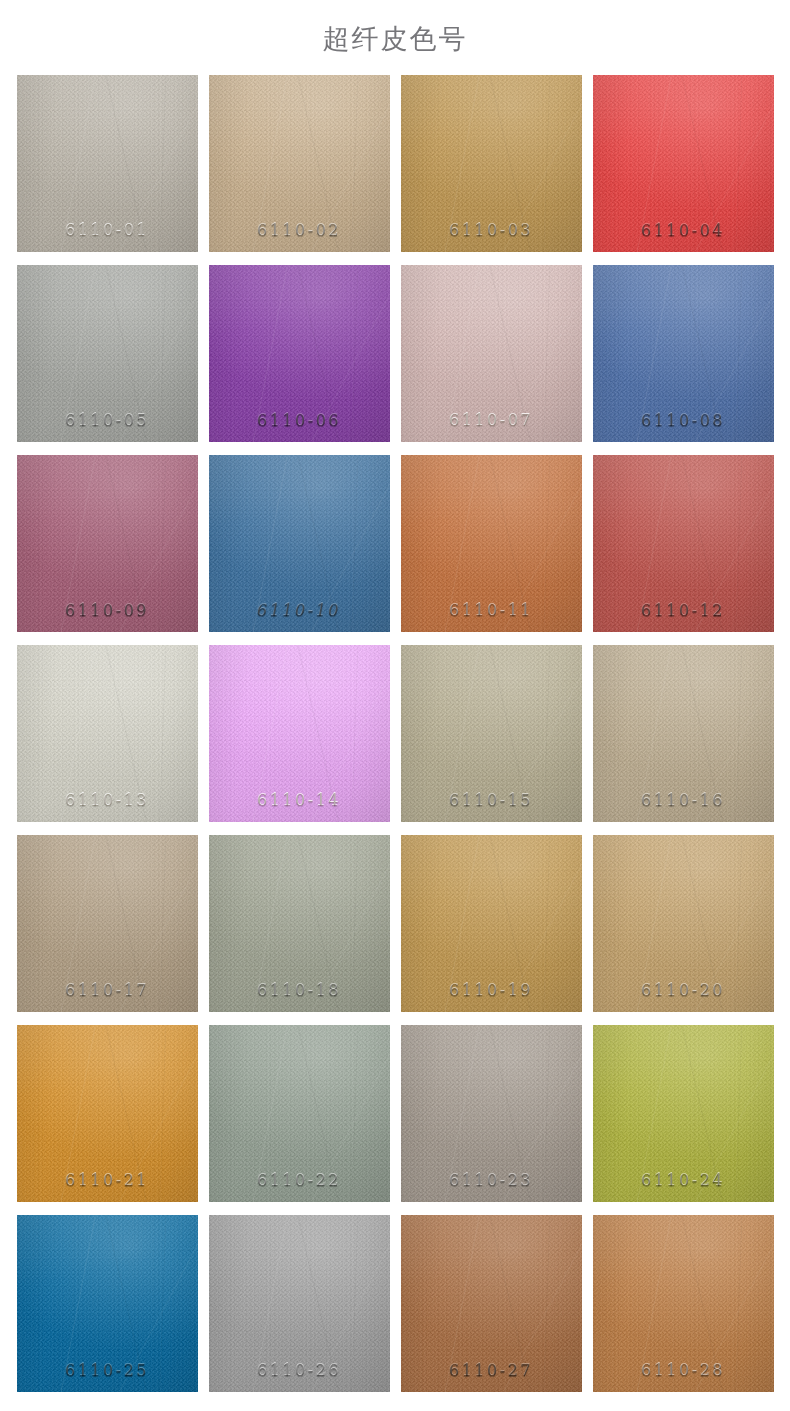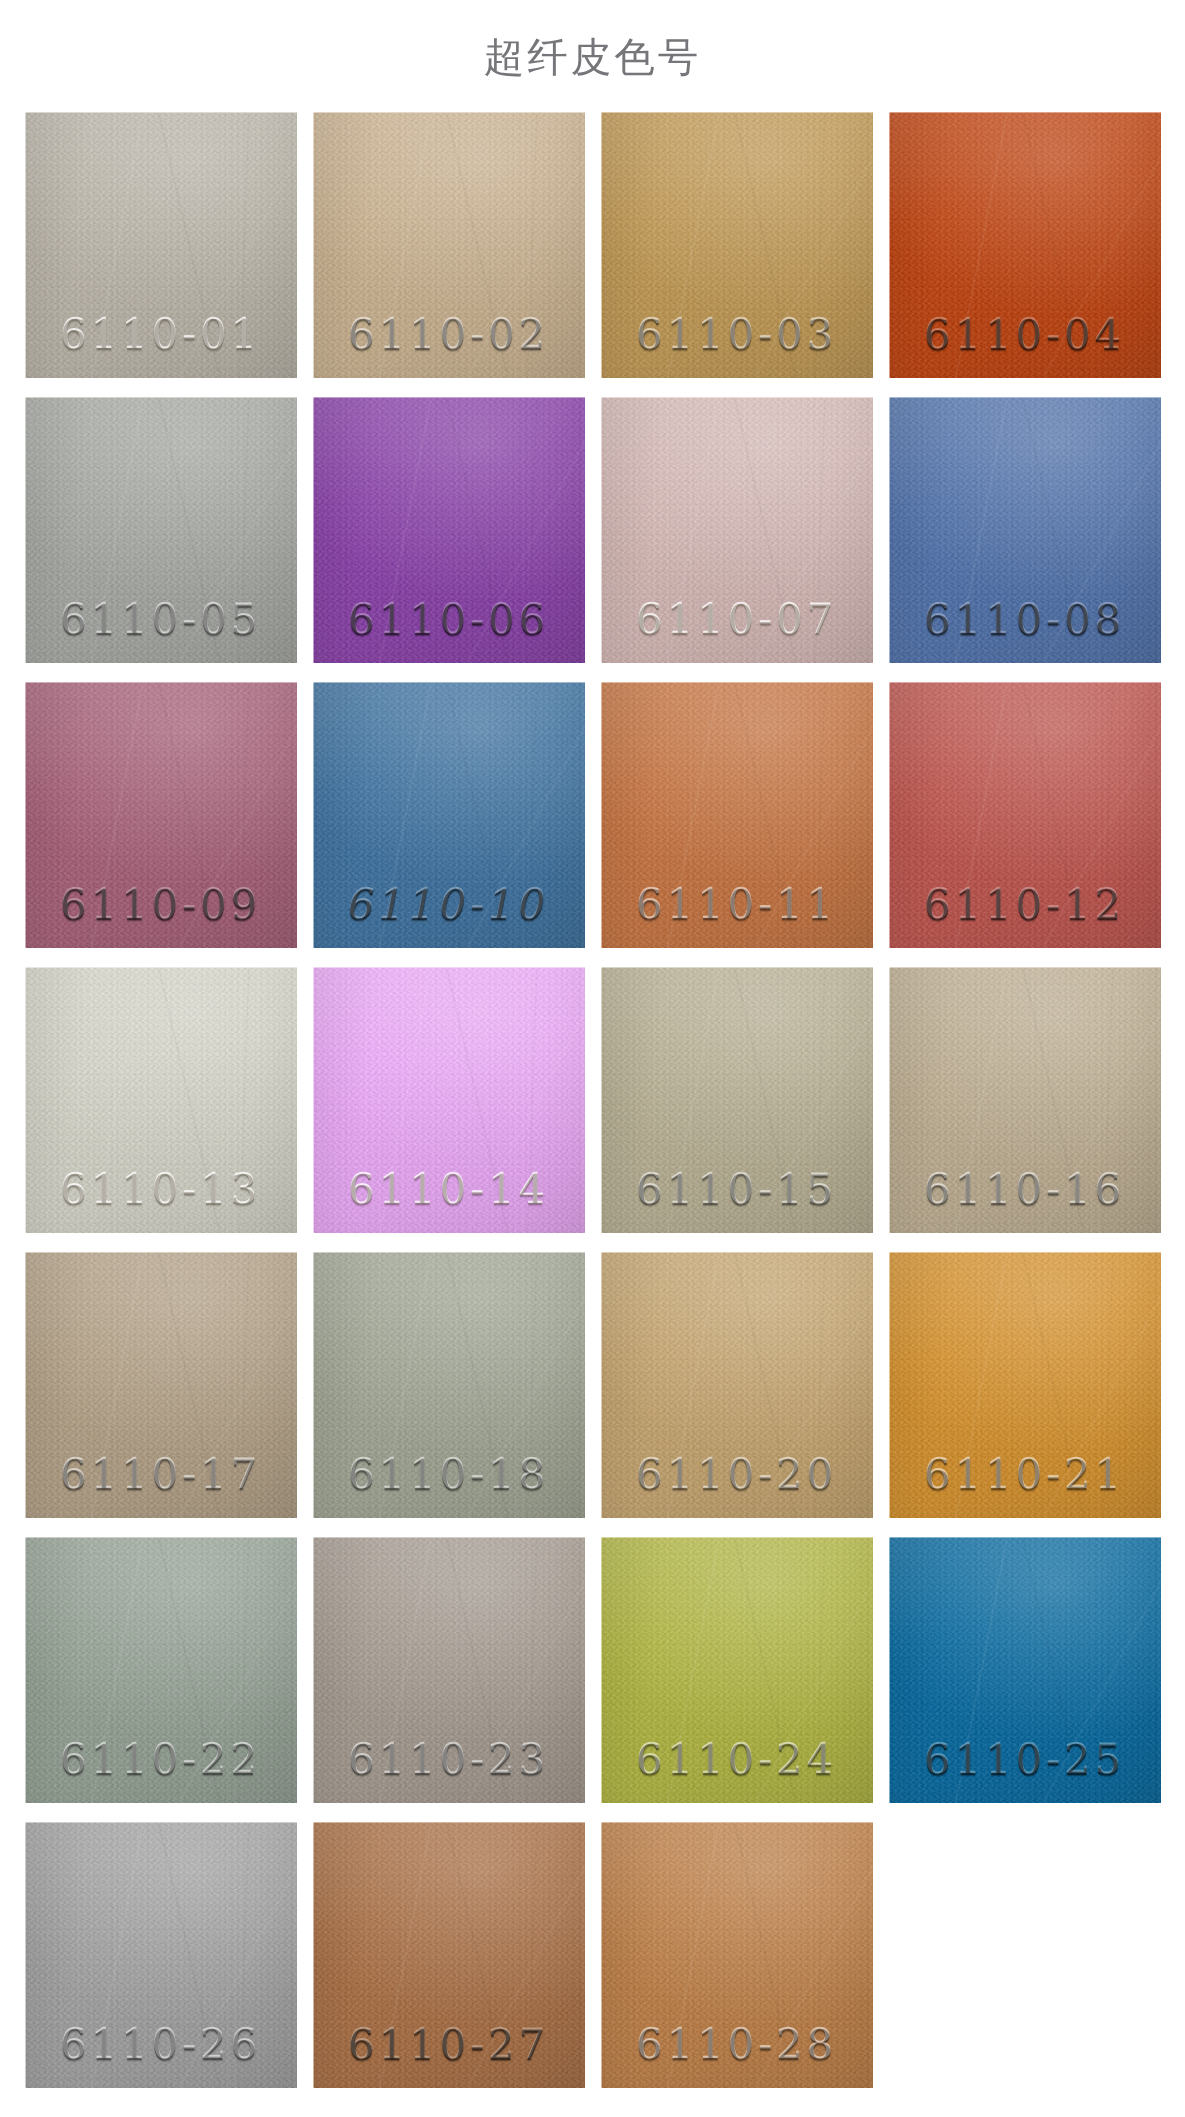--- a/index.html
+++ b/index.html
@@ -126,21 +126,21 @@
   }
 
   
   .code {
     position: absolute;
     left: 0;
     right: 0;
     bottom: 12px;
     text-align: center;
     font-family: "DejaVu Serif", "Liberation Serif", serif;
-    font-size: 28px;
+    font-size: 16px;
     letter-spacing: 2.5px;
     font-weight: 400;
     color: rgba(0,0,0,0.30);
     text-shadow:
       0px -1px 0px rgba(255,255,255,0.55),
       0px 1px 1px rgba(0,0,0,0.28);
     user-select: none;
     white-space: nowrap;
   }
   
@@ -177,21 +177,21 @@
         <div class="light"></div>
         <div class="creases"></div>
         <div class="code">6110-02</div>
       </div>
       <div class="swatch" style="background-color: rgb(195, 154, 83);">
         <div class="grain"></div>
         <div class="light"></div>
         <div class="creases"></div>
         <div class="code">6110-03</div>
       </div>
-      <div class="swatch dark" style="background-color: #c2410c;">
+      <div class="swatch dark" style="background-color: #ef4444;">
         <div class="grain"></div>
         <div class="light"></div>
         <div class="creases"></div>
         <div class="code">6110-04</div>
       </div>
       <div class="swatch" style="background-color: rgb(168, 170, 165);">
         <div class="grain"></div>
         <div class="light"></div>
         <div class="creases"></div>
         <div class="code">6110-05</div>
@@ -267,20 +267,26 @@
         <div class="light"></div>
         <div class="creases"></div>
         <div class="code">6110-17</div>
       </div>
       <div class="swatch" style="background-color: rgb(162, 167, 149);">
         <div class="grain"></div>
         <div class="light"></div>
         <div class="creases"></div>
         <div class="code">6110-18</div>
       </div>
+      <div class="swatch" style="background-color: rgb(197, 155, 81);">
+        <div class="grain"></div>
+        <div class="light"></div>
+        <div class="creases"></div>
+        <div class="code">6110-19</div>
+      </div>
       <div class="swatch" style="background-color: rgb(200, 166, 111);">
         <div class="grain"></div>
         <div class="light"></div>
         <div class="creases"></div>
         <div class="code">6110-20</div>
       </div>
       <div class="swatch" style="background-color: rgb(217, 146, 42);">
         <div class="grain"></div>
         <div class="light"></div>
         <div class="creases"></div>

